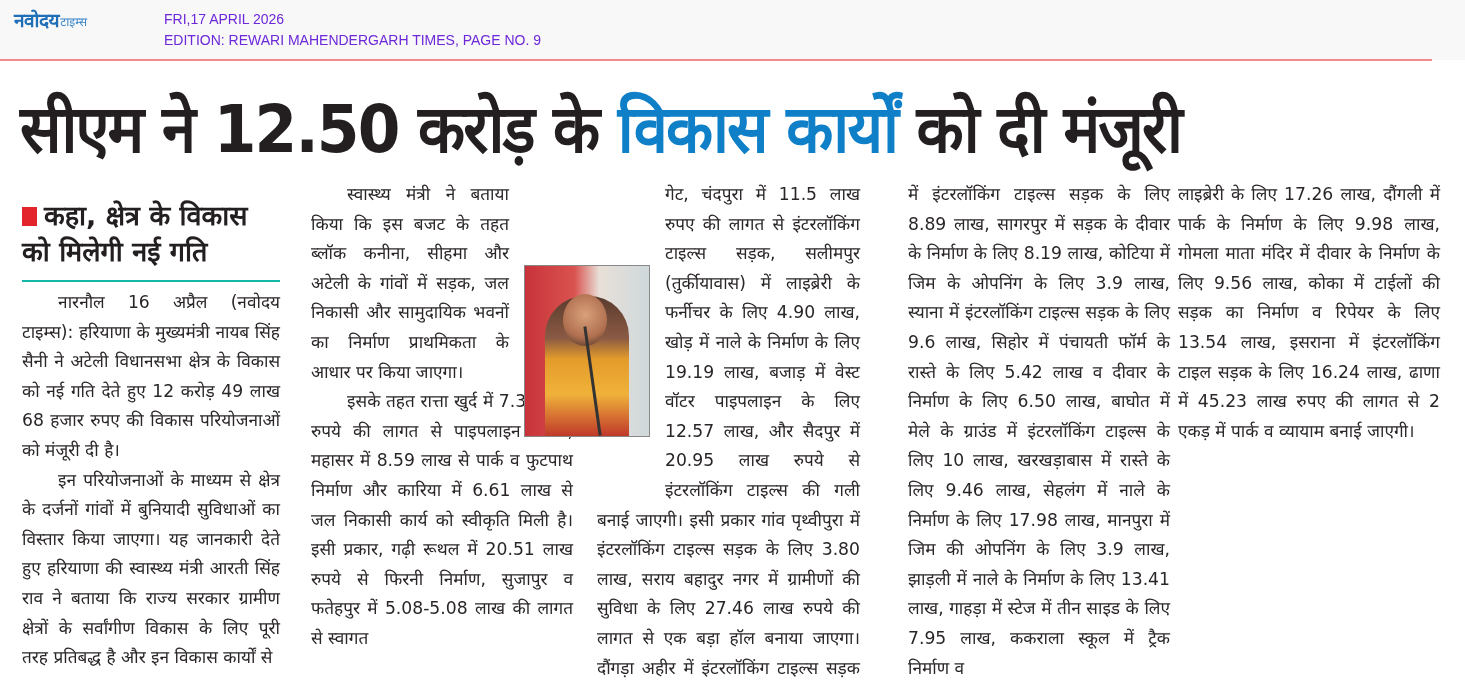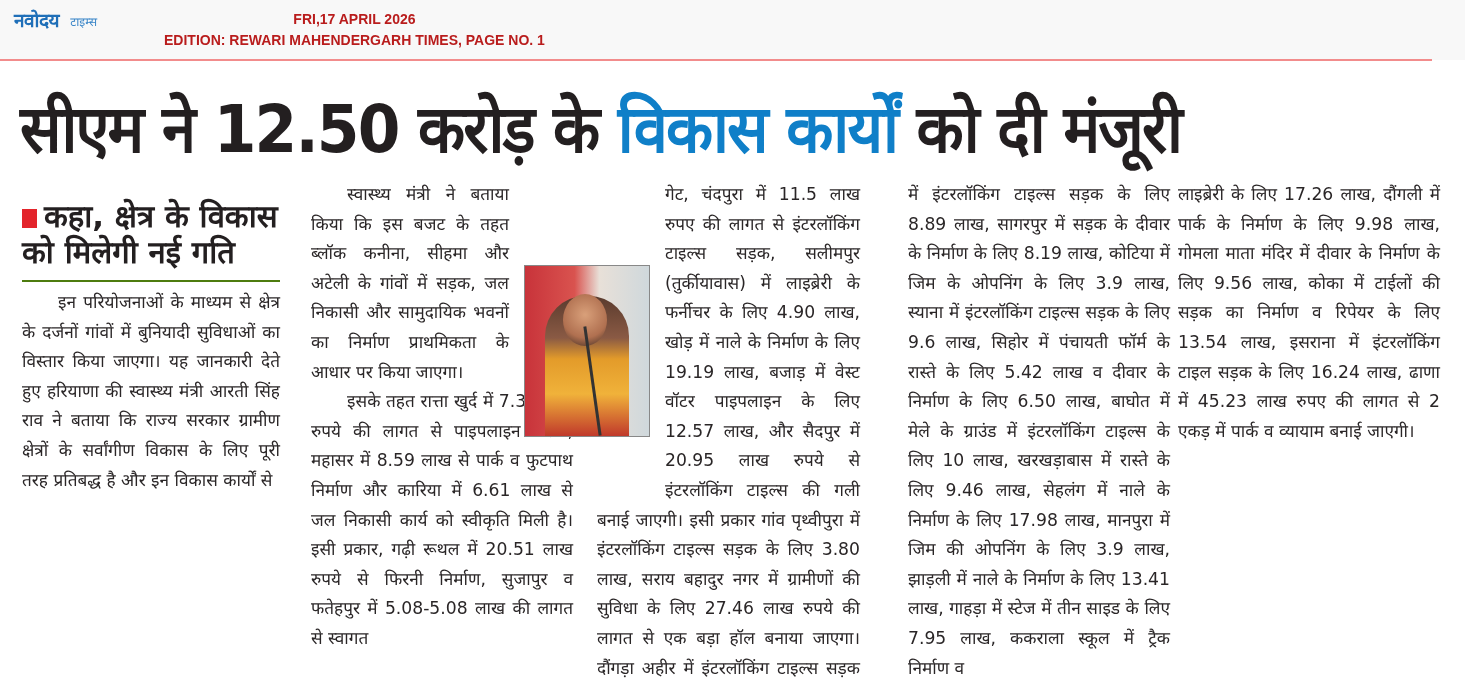--- a/index.html
+++ b/index.html
@@ -11,40 +11,40 @@
     position:absolute; left:0; top:0; width:1465px; height:60px; background:#f8f8f8;
   }
   .topbar .rule {
     position:absolute; left:0; top:59px; width:1432px; height:2px; background:#f28c8c;
   }
   .logo {
     position:absolute; left:14px; top:9px; display:flex; align-items:flex-end;
     color:#1f6fb8;
   }
   .logo .main { font-weight:bold; font-size:19px; letter-spacing:-0.5px; line-height:22px; }
-  .logo .sub { font-size:12px; line-height:14px; margin-left:11px; margin-bottom:2px; color:#3a86c8; }
+  .logo .sub { font-size:12px; line-height:14px; margin-left:1px; margin-bottom:2px; color:#3a86c8; }
   .edition {
     position:absolute; left:164px; top:9px; font-family:"Liberation Sans", sans-serif;
-    font-weight:bold; font-size:14px; line-height:21px; color:#b91c1c;text-align:center;
+    font-weight:normal; font-size:14px; line-height:21px; color:#6d28d9;
   }
   .headline {
     position:absolute; left:20px; top:84px; width:1430px; white-space:nowrap;
     font-family:"DejaVu Sans", sans-serif; font-weight:bold; font-size:66px; line-height:92px;
     color:#231f20; letter-spacing:-2px; transform:scaleX(0.93); transform-origin:left top;
   }
   .headline .hl { color:#0f7fc8; }
   .col {
     position:absolute; top:180px; font-size:17.2px; line-height:29.6px; text-align:justify;
     color:#2a2627;
   }
   .col p { margin:0; }
   .col .ind { text-indent:2.1em; }
   .kicker {
-    font-weight:bold; font-size:31px; line-height:36px; color:#231f20; padding:18px 0 10px 0;
-    border-bottom:2px solid #4d7c0f; margin-bottom:6px; position:relative; text-align:left;
+    font-weight:bold; font-size:27px; line-height:36px; color:#231f20; padding:18px 0 10px 0;
+    border-bottom:2px solid #14b8a6; margin-bottom:6px; position:relative; text-align:left;
   }
   .kicker .sq {
     display:inline-block; width:15px; height:19px; background:#e3242b; margin-right:7px; vertical-align:-1px;
   }
   .photo {
     float:left; width:124px; height:170px; margin:6px 10px 4px 0; border:1px solid #888;
     background:linear-gradient(90deg,#c8333a 0%,#d9534f 40%,#e8e0d8 60%,#cfd8dc 100%);
     position:relative; overflow:hidden;
   }
   .photo .figure {
@@ -62,29 +62,30 @@
 </head>
 <body>
 
 <div class="topbar">
   <div class="logo">
     <span class="main">नवोदय</span>
     <span class="sub">टाइम्स</span>
   </div>
   <div class="edition">
     <div>FRI,17 APRIL 2026</div>
-    <div>EDITION: REWARI MAHENDERGARH TIMES, PAGE NO. 1</div>
+    <div>EDITION: REWARI MAHENDERGARH TIMES, PAGE NO. 9</div>
   </div>
   <div class="rule"></div>
 </div>
 
 <div class="headline"><span>सीएम ने 12.50 करोड़ के </span><span class="hl">विकास कार्यों</span><span> को दी मंजूरी</span></div>
 
 <div class="col" style="left:22px; width:258px;">
   <div class="kicker"><span class="sq"></span><span>कहा,  क्षेत्र के विकास को मिलेगी नई गति</span></div>
+  <p class="ind">नारनौल 16 अप्रैल (नवोदय टाइम्स): हरियाणा के मुख्यमंत्री नायब सिंह सैनी ने अटेली विधानसभा क्षेत्र के विकास को नई गति देते हुए 12 करोड़ 49 लाख 68 हजार रुपए की विकास परियोजनाओं को मंजूरी दी है।</p>
   <p class="ind">इन परियोजनाओं के माध्यम से क्षेत्र के दर्जनों गांवों में बुनियादी सुविधाओं का विस्तार किया जाएगा। यह जानकारी देते हुए हरियाणा की स्वास्थ्य मंत्री आरती सिंह राव ने बताया कि राज्य सरकार ग्रामीण क्षेत्रों के सर्वांगीण विकास के लिए पूरी तरह प्रतिबद्ध है और इन विकास कार्यों से</p>
 </div>
 
 <div class="col" style="left:311px; width:262px;">
   <p class="ind" style="width:198px;">स्वास्थ्य मंत्री ने बताया किया कि इस बजट के तहत ब्लॉक कनीना, सीहमा और अटेली के गांवों में सड़क, जल निकासी और सामुदायिक भवनों का निर्माण प्राथमिकता के आधार पर किया जाएगा।</p>
   <p class="ind">इसके तहत रात्ता खुर्द में 7.34 लाख रुपये की लागत से पाइपलाइन डालने, महासर में 8.59 लाख से पार्क व फुटपाथ निर्माण और कारिया में 6.61 लाख से जल निकासी कार्य को स्वीकृति मिली है। इसी प्रकार, गढ़ी रूथल में 20.51 लाख रुपये से फिरनी निर्माण, सुजापुर व फतेहपुर में 5.08-5.08 लाख की लागत से स्वागत</p>
 </div>
 
 <div class="photo" style="position:absolute; left:524px; top:265px; margin:0;" title="Chief Minister Nayab Singh Saini speaking at a microphone">
   <div class="figure"></div>

